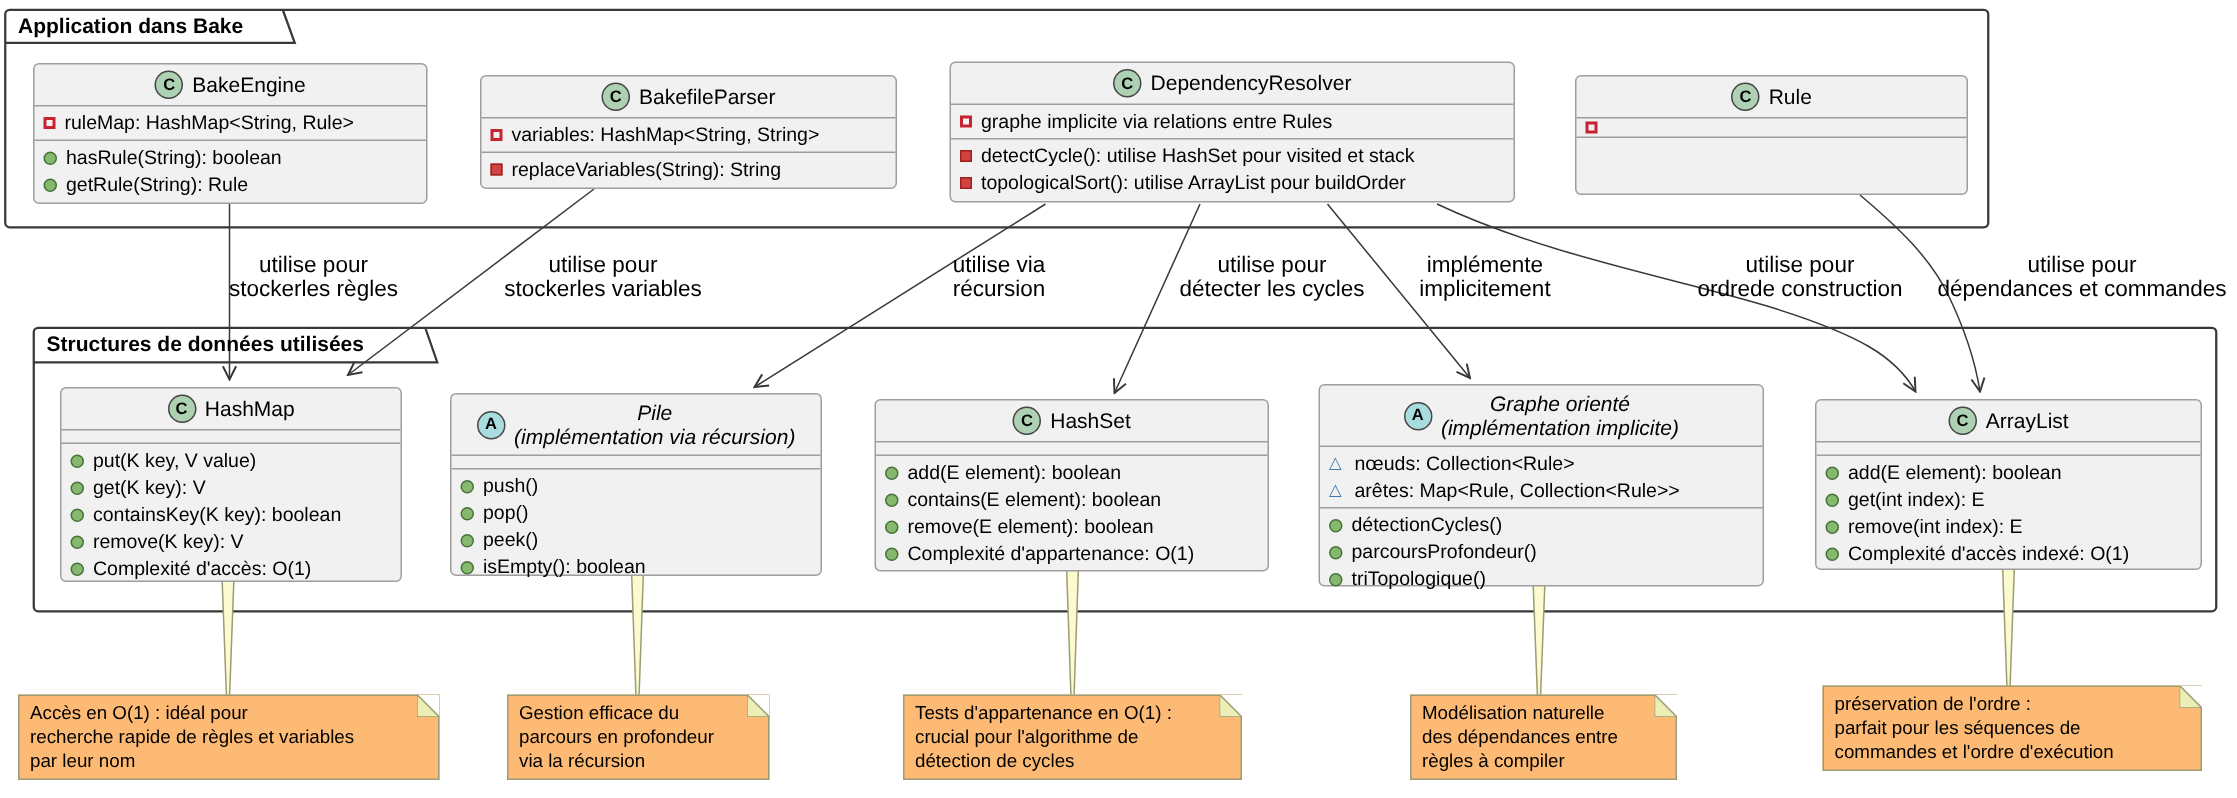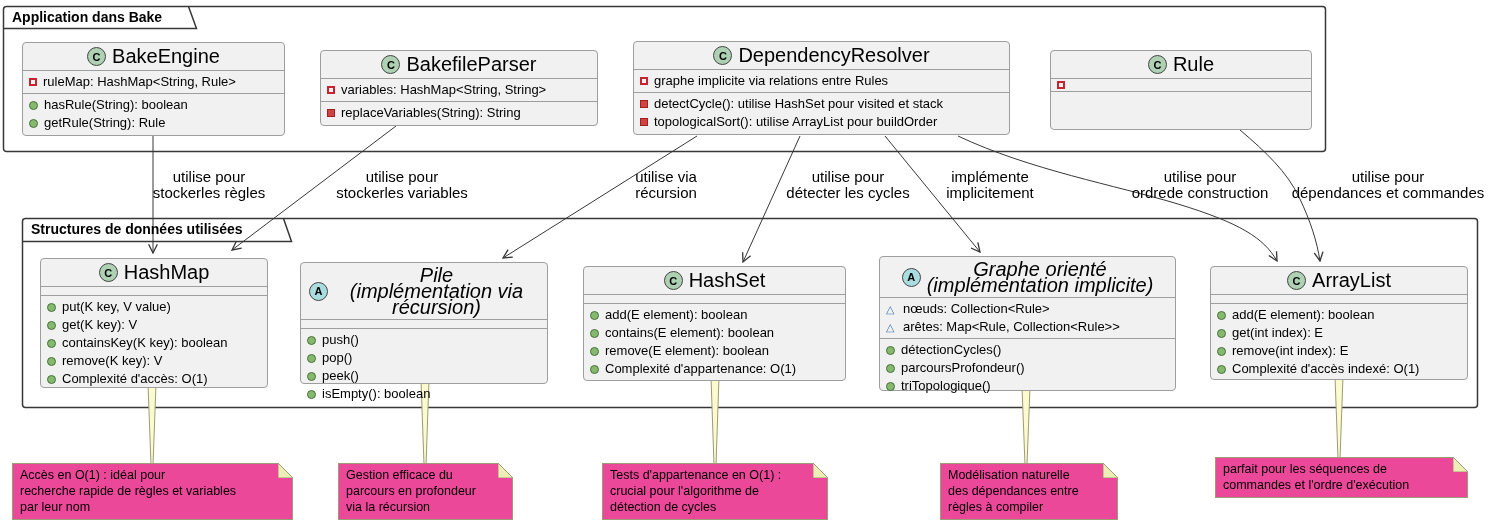--- a/index.html
+++ b/index.html
@@ -20,41 +20,41 @@
     display:flex; align-items:center; justify-content:center; gap:6px;
     padding:4px 8px; border-bottom:1px solid #9E9E9E; flex:0 0 auto;
   }
   .spot {
     width:17px; height:17px; border-radius:50%; flex:0 0 auto;
     display:flex; align-items:center; justify-content:center;
     font-size:11px; font-weight:bold; border:1px solid #454545;
   }
   .spot.c { background:#ADD1B2; }
   .spot.a { background:#A9DCDF; }
-  .cname { font-size:20px; line-height:17px; }
+  .cname { font-size:14px; line-height:17px; }
   .cname.abstract { font-style:italic; text-align:center; line-height:16px; }
   .sec { padding:2px 6px; border-bottom:1px solid #9E9E9E; flex:0 0 auto; }
   .sec:last-child { border-bottom:none; }
   .sec.grow { flex:1 1 auto; }
   .sec.empty { height:8px; padding:0; }
   .m { display:flex; align-items:center; gap:6px; line-height:18px; white-space:nowrap; }
   .vis { flex:0 0 auto; display:inline-block; box-sizing:border-box; }
   .vis.privf { width:8px; height:8px; border:2px solid #C82333; background:#F1F1F1; }
   .vis.privm { width:8px; height:8px; background:#D04343; border:1px solid #A02020; }
   .vis.pub  { width:9px; height:9px; border-radius:50%; background:#84B96E; border:1px solid #49713B; }
   .vis.pkg  { color:#4177AF; font-size:11px; line-height:10px; width:11px; }
   .vis.pkg::before { content:"△"; }
 
   .elabel {
     position:absolute; transform:translateX(-50%); text-align:center;
     font-size:15px; line-height:16px; white-space:nowrap;
   }
 
   .note {
-    position:absolute; box-sizing:border-box; background:#ec4899;
+    position:absolute; box-sizing:border-box; background:#fdba74;
     border:1px solid #9C9C77; padding:3px 7px 4px 7px;
     font-size:12.5px; line-height:16px; white-space:nowrap;
   }
   .note .fold { position:absolute; top:-1px; right:-1px; }
 </style>
 </head>
 <body>
 
 <div class="canvas">
 
@@ -378,17 +378,18 @@
     <div>Modélisation naturelle</div>
     <div>des dépendances entre</div>
     <div>règles à compiler</div>
   </div>
 
   <div class="note" style="left:1215px; top:457px; width:253px;">
     <svg class="fold" width="15" height="15" viewBox="0 0 15 15">
       <polygon points="0,0 15,0 15,15" fill="#ffffff"></polygon>
       <polygon points="0,0 0,15 15,15" fill="#EDEDB6" stroke="#9C9C77" stroke-width="1"></polygon>
     </svg>
+    <div>préservation de l'ordre :</div>
     <div>parfait pour les séquences de</div>
     <div>commandes et l'ordre d'exécution</div>
   </div>
 
 </div>
 
 </body></html>

